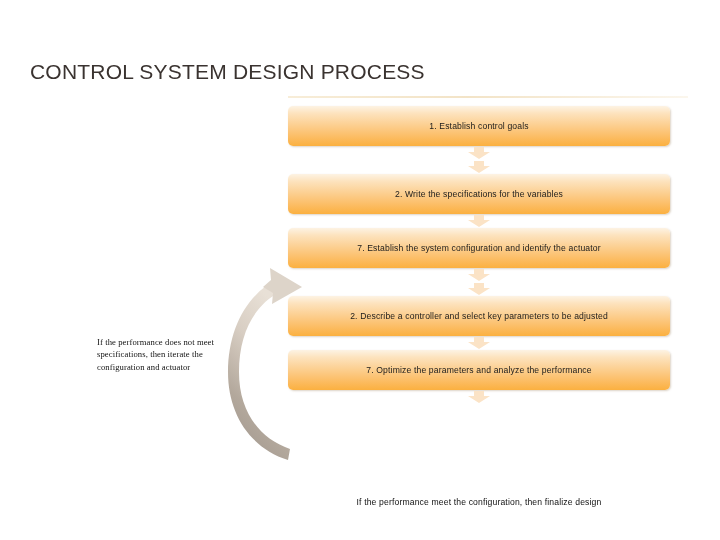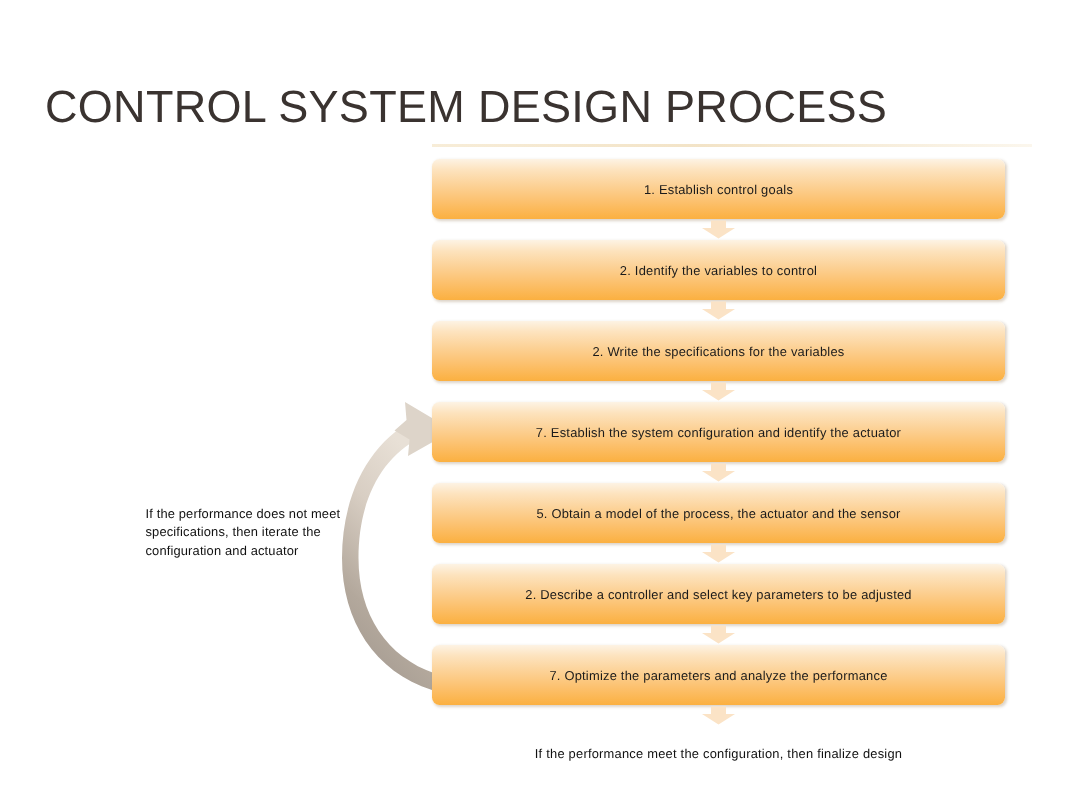--- a/index.html
+++ b/index.html
@@ -15,21 +15,21 @@
     font-family: "Liberation Sans", sans-serif;
     -webkit-font-smoothing: antialiased;
   }
 
   
   #slide-title {
     position: absolute;
     left: 30px;
     top: 53px;
     width: 670px;
-    font-size: 30px;
+    font-size: 21px;
     line-height: 38px;
     letter-spacing: 0.2px;
     color: #3a3330;
     white-space: nowrap;
     font-weight: normal;
   }
   #title-rule {
     position: absolute;
     left: 288px;
     top: 96px;
@@ -123,20 +123,21 @@
   
   #feedback-note {
     position: absolute;
     left: 97px;
     top: 336px;
     width: 140px;
     font-size: 8.6px;
     line-height: 12.4px;
     color: #111111;
     letter-spacing: 0.1px;
+    font-family: Liberation Serif, serif;
   }
 
   
   #feedback-arrow {
     position: absolute;
     left: 222px;
     top: 262px;
     width: 90px;
     height: 215px;
   }
@@ -178,23 +179,20 @@
   <div class="step-box">
     <span class="step-label">1. Establish control goals</span>
   </div>
   <div class="connector">
     <div class="down-arrow">
       <div class="shaft"></div>
       <div class="head"></div>
     </div>
   </div>
 
-  <div class="step-box">
-    <span class="step-label">2. Identify the variables to control</span>
-  </div>
   <div class="connector">
     <div class="down-arrow">
       <div class="shaft"></div>
       <div class="head"></div>
     </div>
   </div>
 
   <div class="step-box">
     <span class="step-label">2. Write the specifications for the variables</span>
   </div>
@@ -208,23 +206,20 @@
   <div class="step-box">
     <span class="step-label">7. Establish the system configuration and identify the actuator</span>
   </div>
   <div class="connector">
     <div class="down-arrow">
       <div class="shaft"></div>
       <div class="head"></div>
     </div>
   </div>
 
-  <div class="step-box">
-    <span class="step-label">5. Obtain a model of the process, the actuator and the sensor</span>
-  </div>
   <div class="connector">
     <div class="down-arrow">
       <div class="shaft"></div>
       <div class="head"></div>
     </div>
   </div>
 
   <div class="step-box">
     <span class="step-label">2. Describe a controller and select key parameters to be adjusted</span>
   </div>

